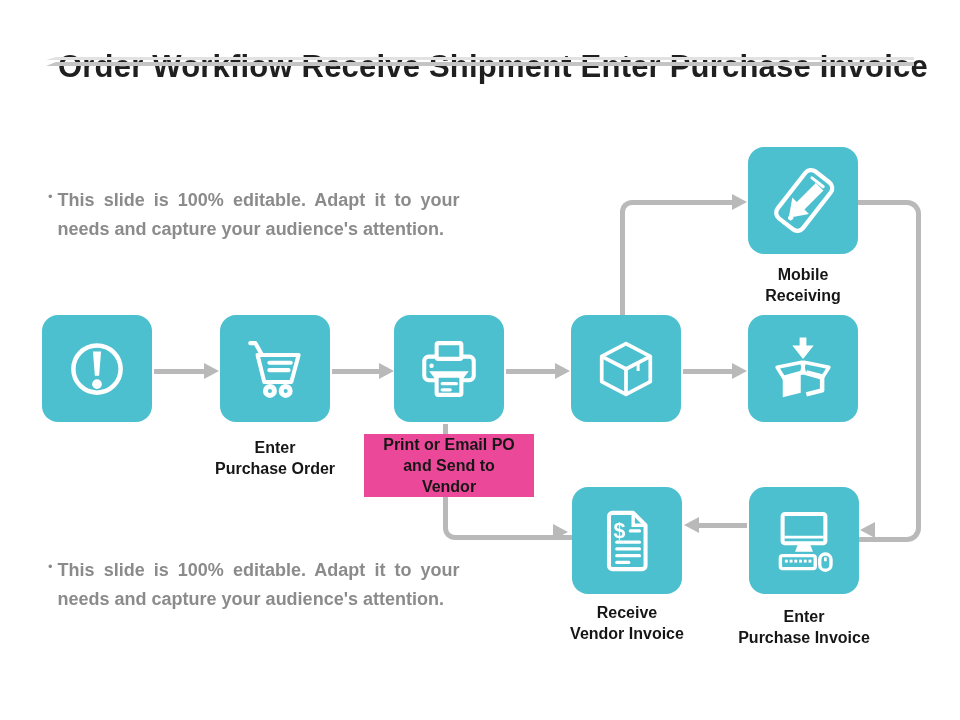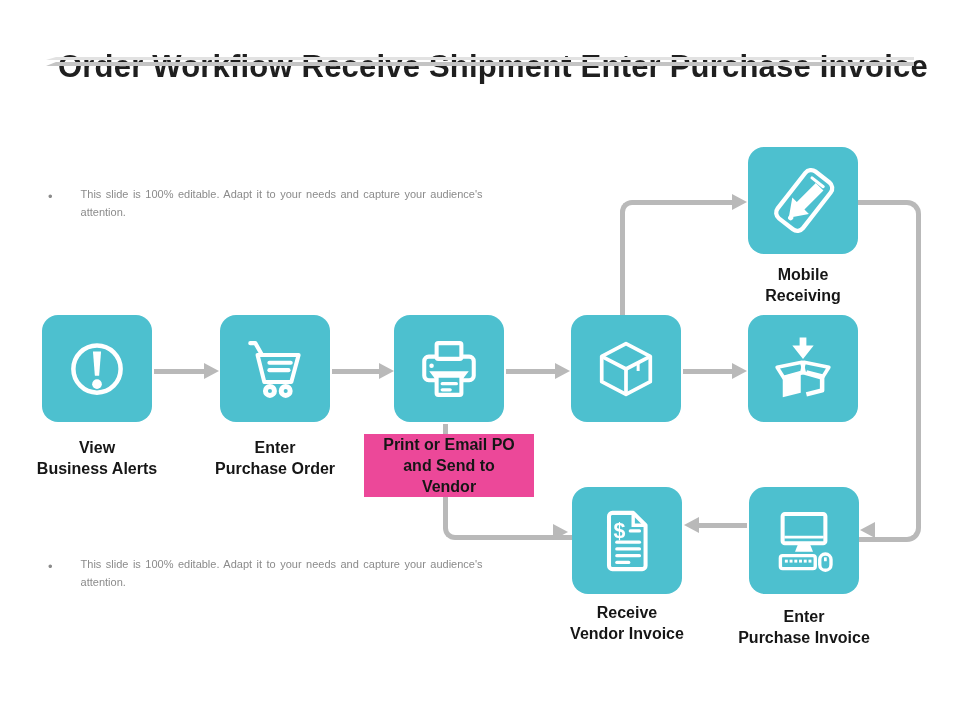--- a/index.html
+++ b/index.html
@@ -18,22 +18,23 @@
   .title{
     position:absolute;left:58px;top:16px;width:860px;
     font-size:31px;font-weight:bold;color:var(--title);letter-spacing:.2px;white-space:nowrap;margin-top:33px;
   }
   .sep{position:absolute;left:46px;width:868px;}
   .sep-1{top:57px;height:3px;background:#e2e2e2;clip-path:polygon(10px 0,100% 0,100% 100%,0 100%);}
   .sep-2{top:62px;height:4px;background:#c4c4c4;clip-path:polygon(10px 0,100% 0,100% 100%,0 100%);}
   .bullet{position:absolute;left:48px;display:flex;align-items:flex-start;}
   .bullet .dot{color:var(--muted);font-size:13px;line-height:1.6;margin-top:1px;}
   .bullet .txt{
-    margin-left:28px;width:402px;color:var(--muted);font-size:11px;line-height:1.62;
+    margin-left:5px;width:402px;color:var(--muted);font-size:18px;line-height:1.62;
     text-align:justify;
+    font-weight:bold;
   }
   .node{
     position:absolute;width:110px;height:107px;background:var(--teal);
     border-radius:16px;display:flex;align-items:center;justify-content:center;z-index:2;
   }
   .node svg{display:block;}
   .node-label{
     position:absolute;z-index:3;text-align:center;font-weight:bold;color:var(--label);
     font-size:16px;line-height:1.32;white-space:pre-line;
   }
@@ -192,22 +193,20 @@
           <rect x="27.6" y="48.6" width="2.6" height="2.6"></rect>
           <rect x="31.8" y="48.6" width="2.6" height="2.6"></rect>
           <rect x="36" y="48.6" width="2.6" height="2.6"></rect>
         </g>
         <rect x="46" y="43.5" width="10" height="14.5" rx="5" fill="none" stroke="#fff" stroke-width="3"></rect>
         <line x1="51" y1="46.5" x2="51" y2="50" stroke="#fff" stroke-width="2.4"></line>
       </svg>
     </span>
   </div>
 
-  <div class="node-label" style="left:12px;top:437px;width:170px;">View
-Business Alerts</div>
   <div class="node-label" style="left:190px;top:437px;width:170px;">Enter
 Purchase Order</div>
   <div class="node-label label-bg" style="left:364px;top:434px;width:170px;">Print or Email PO
 and Send to
 Vendor</div>
   <div class="node-label" style="left:542px;top:602px;width:170px;">Receive
 Vendor Invoice</div>
   <div class="node-label" style="left:718px;top:264px;width:170px;">Mobile
 Receiving</div>
   <div class="node-label" style="left:709px;top:606px;width:190px;">Enter

